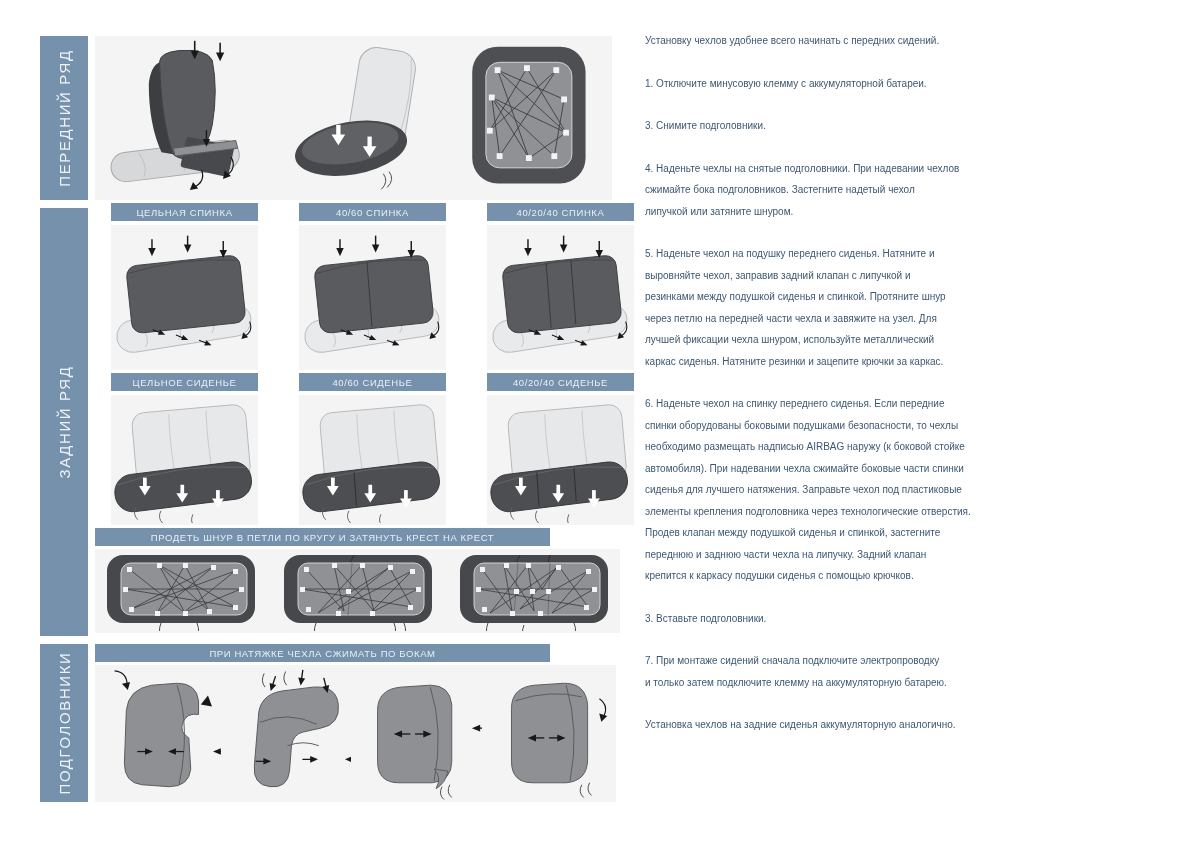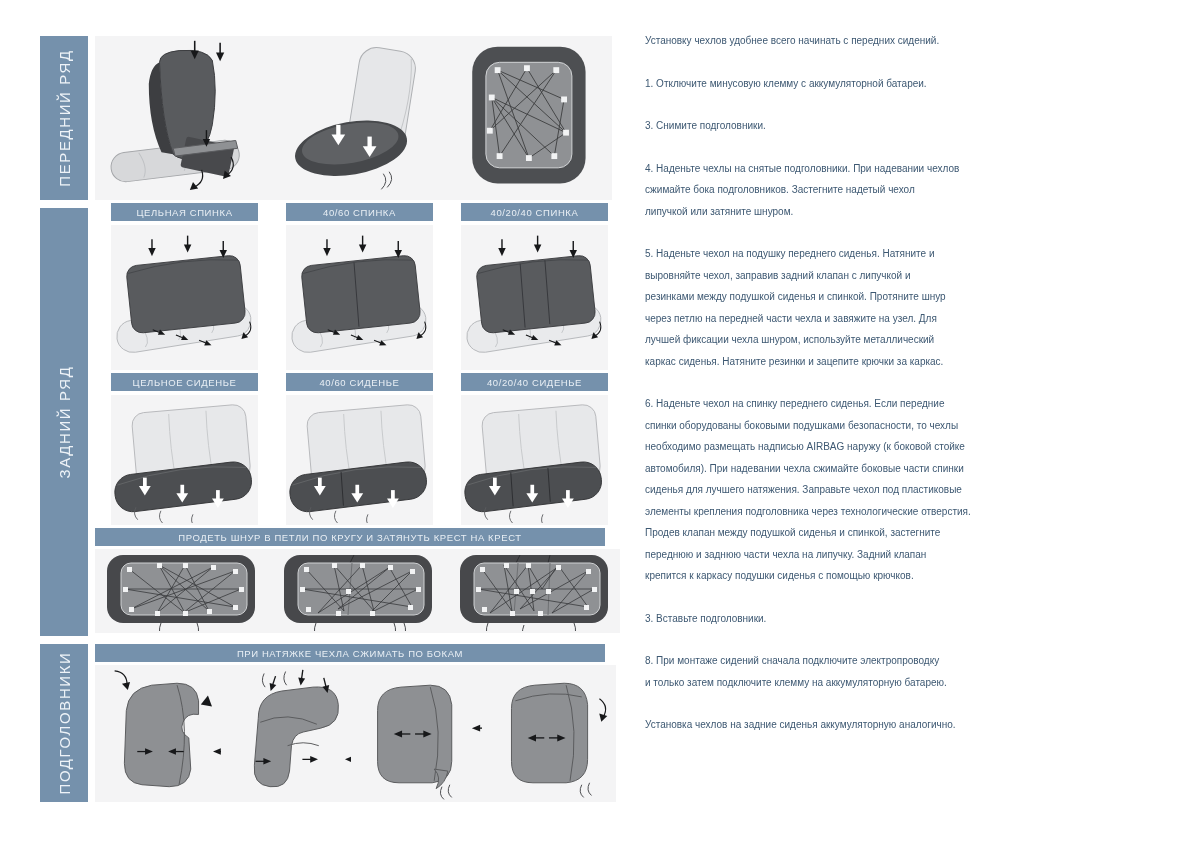--- a/index.html
+++ b/index.html
@@ -7,26 +7,26 @@
   #page{position:relative;width:1200px;height:849px;background:#fff;overflow:hidden;}
 
   
   .side{position:absolute;left:40px;width:48px;background:#7591ac;}
   .side .vtext{position:absolute;left:50%;top:50%;transform:translate(-50%,-50%) rotate(-90deg);
     white-space:nowrap;color:#eef3f8;font-size:15px;letter-spacing:1.6px;}
 
   
   .panel{position:absolute;background:#f4f4f5;}
   .row3{display:flex;align-items:center;justify-content:space-between;}
-  .cellrow{position:absolute;left:95px;width:513px;display:flex;gap:28px;padding-left:16px;}
+  .cellrow{position:absolute;left:95px;width:513px;display:flex;gap:41px;padding-left:16px;}
   .cellrow>.cell{flex:0 0 147px;background:#f4f4f5;display:flex;align-items:center;justify-content:center;}
   .bar{background:#7591ac;color:#e9eff5;font-size:9.5px;letter-spacing:.6px;
     display:flex;align-items:center;justify-content:center;white-space:nowrap;}
   .cellrow>.bar{flex:0 0 147px;}
-  .fullbar{position:absolute;left:95px;width:510px;height:18px;}
+  .fullbar{position:absolute;left:95px;width:455px;height:18px;}
 
   
   #textcol{position:absolute;left:645px;top:30px;width:522px;color:#3d5872;}
   #textcol p{margin:0 0 21px 0;font-size:10px;line-height:21.5px;white-space:pre-line;}
 
   svg{display:block;}
 </style>
 </head>
 <body>
 
@@ -376,18 +376,18 @@
     <p>6. Наденьте чехол на спинку переднего сиденья. Если передние
 спинки оборудованы боковыми подушками безопасности, то чехлы
 необходимо размещать надписью AIRBAG наружу (к боковой стойке
 автомобиля). При надевании чехла сжимайте боковые части спинки
 сиденья для лучшего натяжения. Заправьте чехол под пластиковые
 элементы крепления подголовника через технологические отверстия.
 Продев клапан между подушкой сиденья и спинкой, застегните
 переднюю и заднюю части чехла на липучку. Задний клапан
 крепится к каркасу подушки сиденья с помощью крючков.</p>
     <p>3. Вставьте подголовники.</p>
-    <p>8. При монтаже сидений сначала подключите электропроводку
+    <p>7. При монтаже сидений сначала подключите электропроводку
 и только затем подключите клемму на аккумуляторную батарею.</p>
     <p>Установка чехлов на задние сиденья аккумуляторную аналогично.</p>
   </div>
 
 </div>
 
 </body></html>

